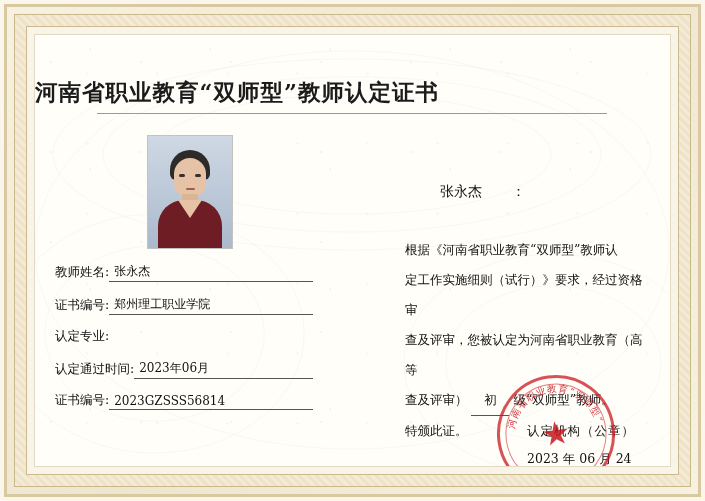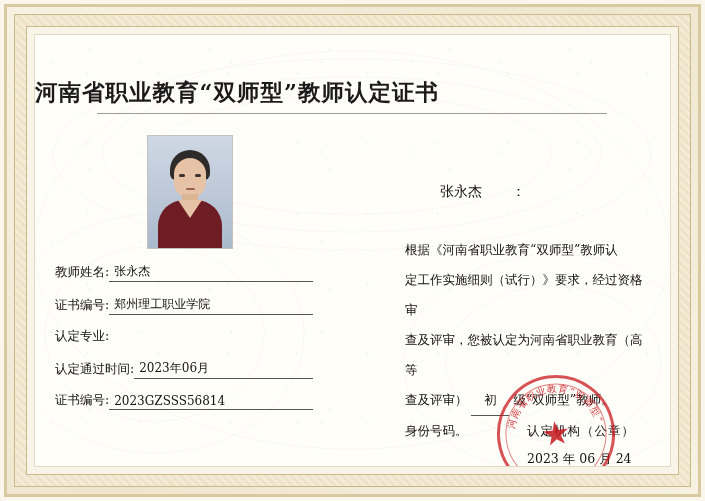--- a/index.html
+++ b/index.html
@@ -333,21 +333,21 @@
 
     <div class="body">
       <p>根据《河南省职业教育“双师型”教师认</p>
       <p>定工作实施细则（试行）》要求，经过资格审</p>
       <p>查及评审，您被认定为河南省职业教育（高等</p>
       <p>
         <span>查及评审）</span>
         <span class="blank-line">初</span>
         <span>级“双师型”教师。</span>
       </p>
-      <p class="extra-note">身份号码。</p>
+      <p class="extra-note">特颁此证。</p>
     </div>
 
     <div class="issuer">认定机构（公章）</div>
 
     <div class="issue-date">
       <span>2023</span>
       <span>年</span>
       <span>06</span>
       <span>月</span>
       <span>24</span>

